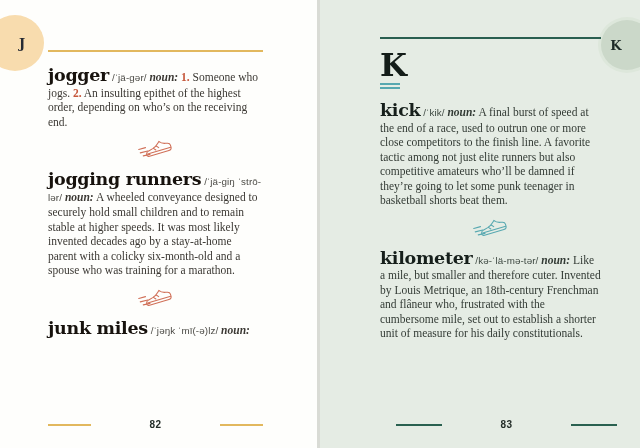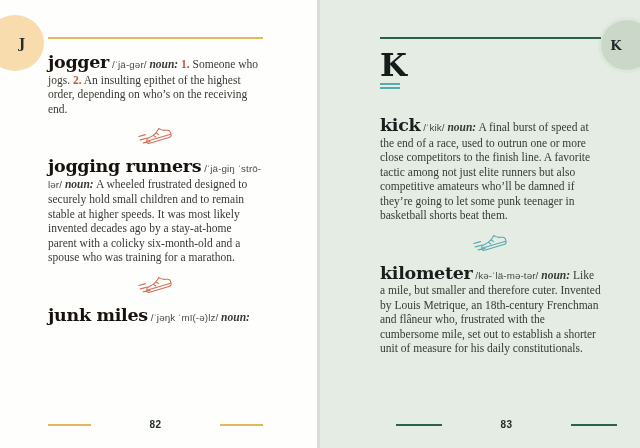--- a/index.html
+++ b/index.html
@@ -10,21 +10,21 @@
     position:relative; width:640px; height:448px;
     display:flex; overflow:hidden;
   }
 
   
   .page { position:relative; height:448px; }
   .page-left  { width:317px; background:#fefefc; }
   .page-divider { width:3px; height:448px; background:#d9dbd5; }
   .page-right { width:320px; background:#e5ece4; }
 
-  .inner-left  { position:absolute; left:48px; top:0; width:215px; }
+  .inner-left  { position:absolute; left:48px; top:13px; width:215px; }
   .inner-right { position:absolute; left:60px; top:0; width:221px; }
 
   .top-rule { position:absolute; top:37px; height:2px; width:100%; }
   .top-rule.gold  { background:#e2b85e; }
   .top-rule.green { background:#2a5f50; }
 
   
   .alpha-tab {
     position:absolute; border-radius:50%;
     display:flex; align-items:center; justify-content:center;
@@ -53,21 +53,21 @@
     font-family:"Liberation Sans", sans-serif;
     font-size:9.8px; color:#4b4a45; letter-spacing:0.1px;
   }
   .page-right .pron { color:#3f4a43; }
   .pos { font-weight:bold; font-style:italic; font-size:11.5px; }
   .sense-num { font-weight:bold; color:#c6583c; }
 
   .first-entry-left  { margin-top:55px; }
   .entry-stroller    { margin-top:0; }
   .entry-junk        { margin-top:8px; }
-  .first-entry-right { margin-top:29px; }
+  .first-entry-right { margin-top:14px; }
   .entry-kilometer   { margin-top:0; }
 
   
   .section-head { margin-top:50px; }
   .section-letter {
     font-family:"DejaVu Serif", serif; font-weight:bold;
     font-size:31px; line-height:30px; color:#141d19; display:inline-block;
   }
   .double-underline { width:20px; margin-top:3px; }
   .double-underline .u { height:2px; background:#57a8b0; margin-bottom:2px; }
@@ -135,21 +135,21 @@
       <div class="shoe-row">
         <svg width="36" height="20" viewBox="0 0 48 26" class="shoe-orange">
           <use href="#shoe-glyph"></use>
         </svg>
       </div>
 
       <p class="entry entry-stroller">
         <span class="headword">jogging runners</span>
         <span class="pron">/ˈjä-giŋ ˈstrō-lər/</span>
         <span class="pos">noun:</span>
-        <span class="definition">A wheeled frustrated designed to securely hold small children and to remain stable at higher speeds. It was most likely invented decades ago by a stay-at-home parent with a colicky six-month-old and a spouse who was training for a marathon.</span>
+        <span class="definition">A wheeled conveyance designed to securely hold small children and to remain stable at higher speeds. It was most likely invented decades ago by a stay-at-home parent with a colicky six-month-old and a spouse who was training for a marathon.</span>
       </p>
 
       <div class="shoe-row">
         <svg width="36" height="20" viewBox="0 0 48 26" class="shoe-orange">
           <use href="#shoe-glyph"></use>
         </svg>
       </div>
 
       <p class="entry entry-junk">
         <span class="headword">junk miles</span>

